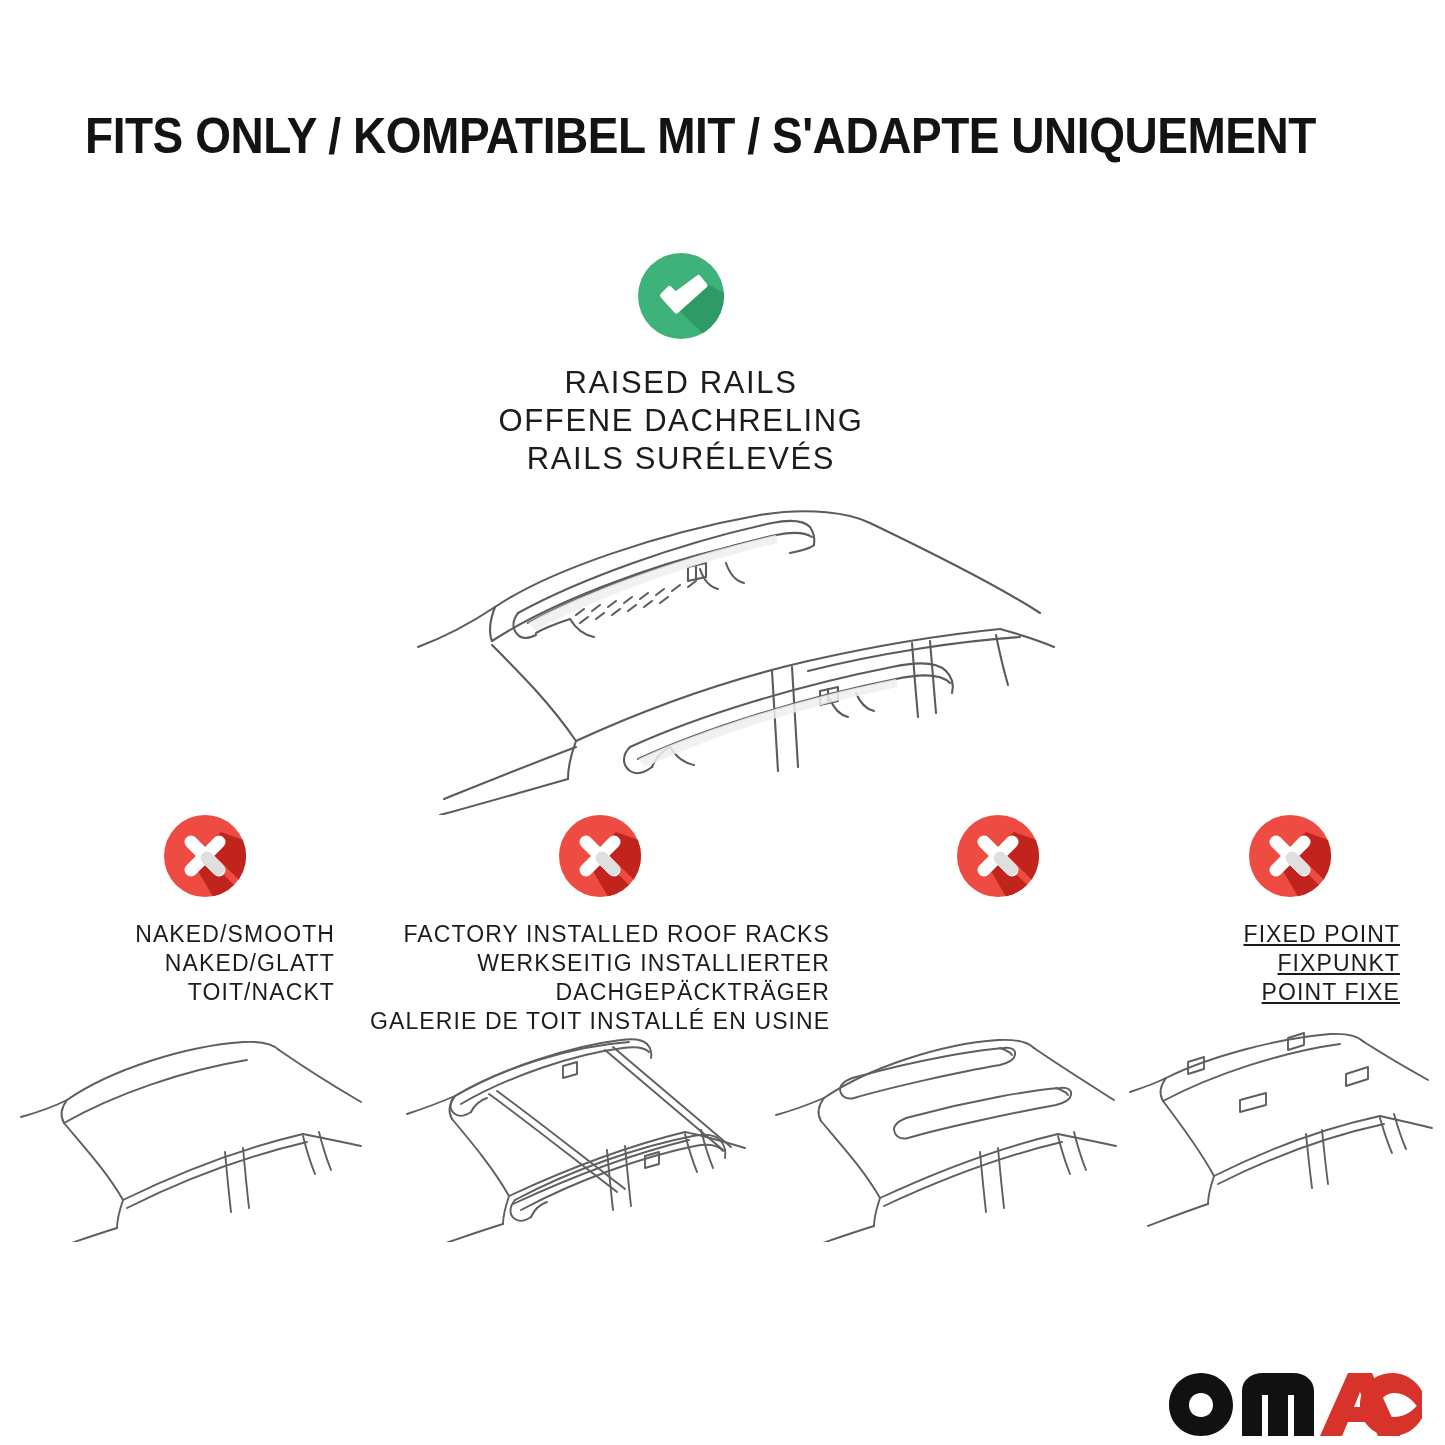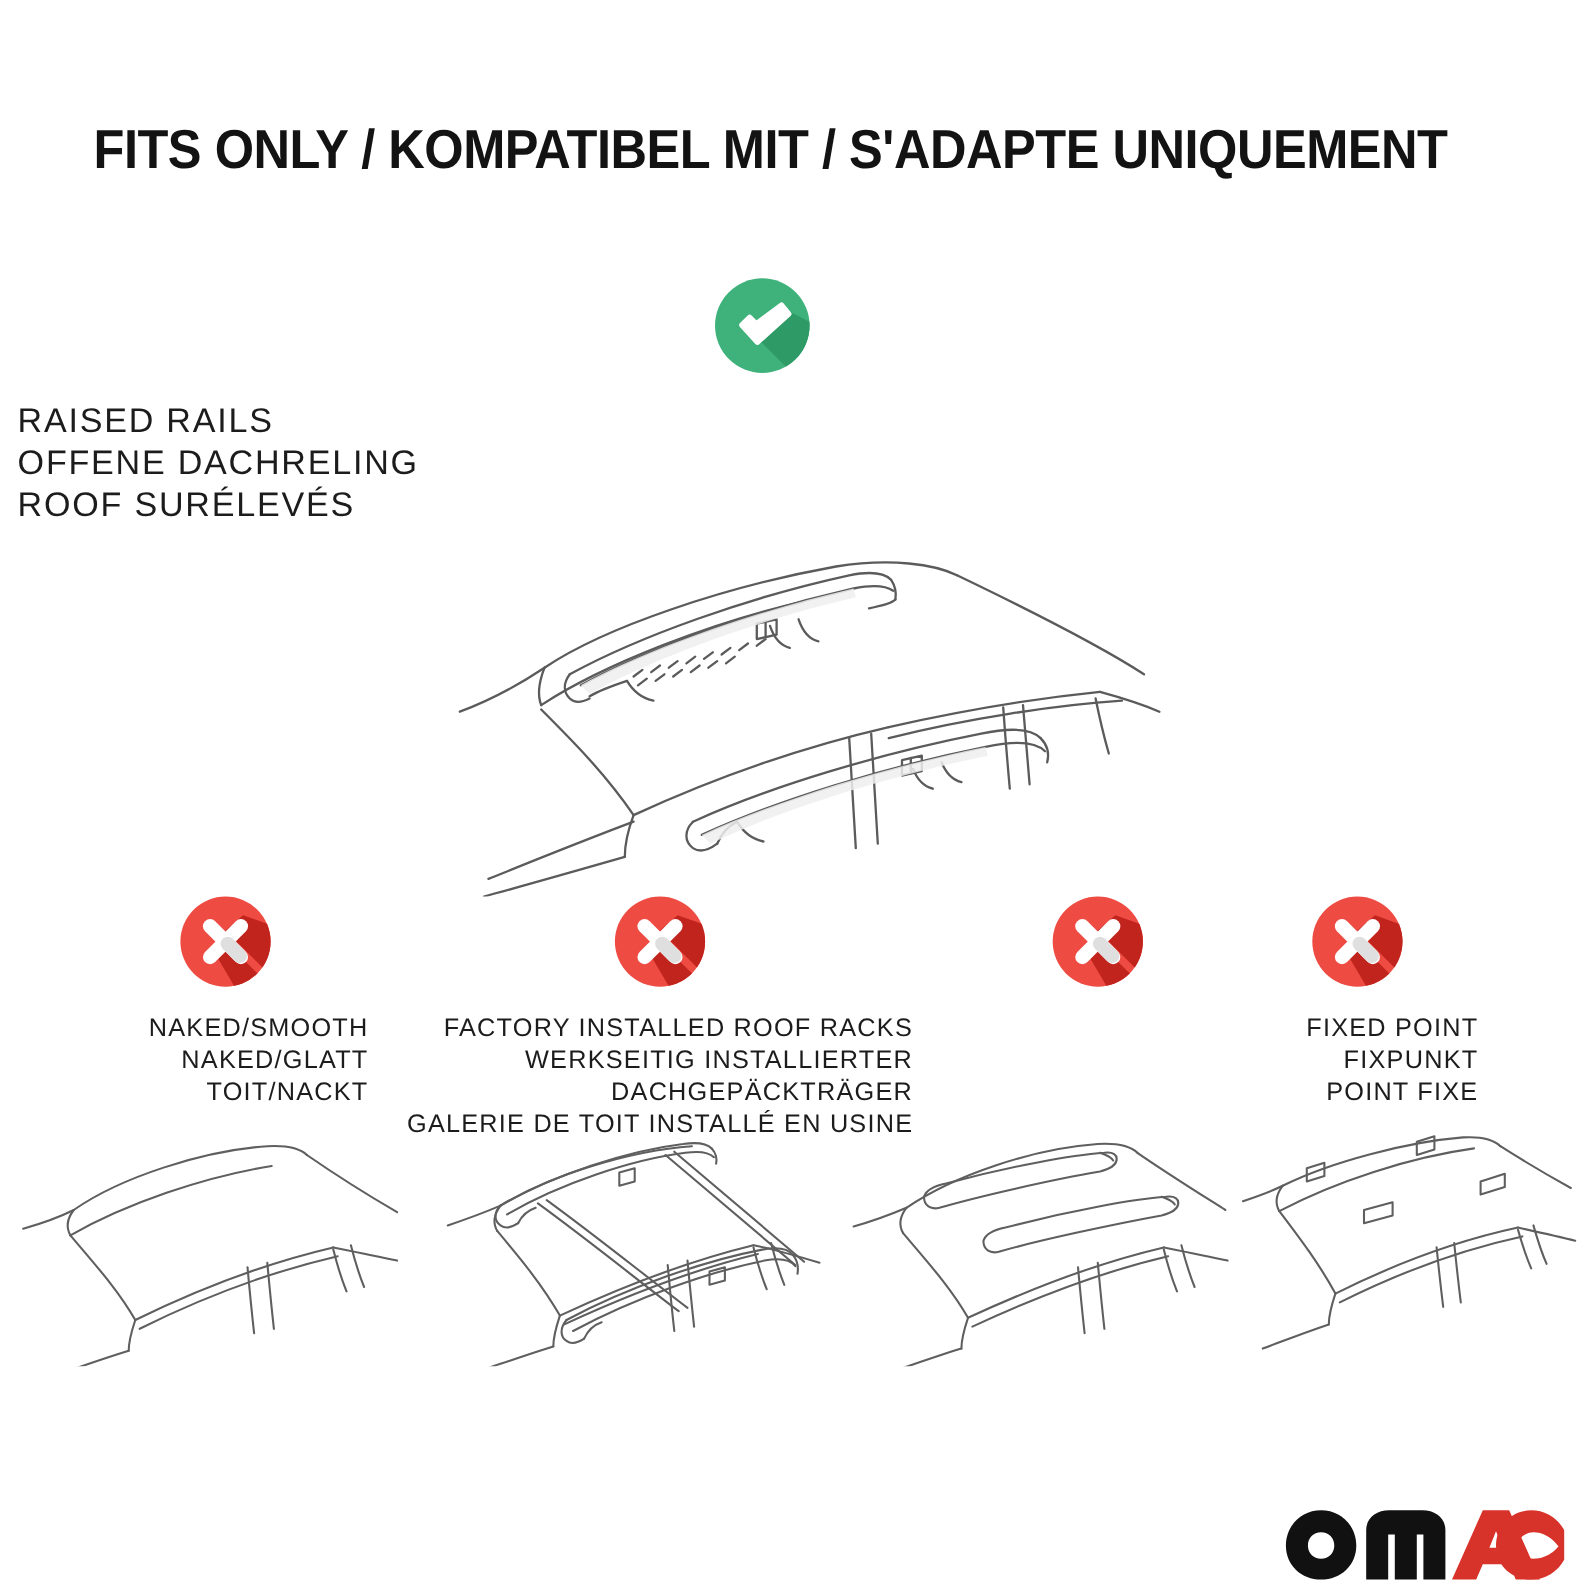--- a/index.html
+++ b/index.html
@@ -24,22 +24,22 @@
     line-height:56px;
     color:#131313;
     white-space:nowrap;
     transform:scaleX(0.92);
     transform-origin:left center;
   }
 
   
   .hero{
     position:absolute;
-    left:16px; top:250px; width:1354px;
-    text-align:left;
+    left:4px; top:250px; width:1354px;
+    text-align:center;
   }
   .icon-check{
     position:relative;
     width:92px;height:92px;
     margin:0 auto;
   }
   .icon-x{
     position:relative;
     width:88px;height:88px;
     margin:0 auto;
@@ -77,21 +77,21 @@
     font-size:23px;
     line-height:29px;
     letter-spacing:1.1px;
     color:#1c1c1c;
   }
   .col-labels div{white-space:nowrap;}
 
   .c0{left:75px;width:260px;}
   .c1{left:370px;width:460px;}
   .c2{left:855px;width:285px;}
-  .c3{left:1124px;width:220px;}
+  .c3{left:1180px;width:220px;text-decoration:underline;}
 
   
   .arts{
     position:absolute;
     left:0; top:1022px;
     width:1445px;height:220px;
   }
   .art{position:absolute;top:0;height:220px;}
   .a0{left:15px;width:355px;}
   .a1{left:393px;width:370px;}
@@ -130,21 +130,21 @@
         <g clip-path="url(#ckclip)">
           <path d="M36 52 L46 62 L92 108 L92 44 L66 31 Z" fill="#2E9A66"></path>
         </g>
         <path d="M27.5 45.5 L34.5 38.5 L40.5 44.5 L63.5 27.5 L70 35.5 L41.5 61 Z" fill="#ffffff" stroke="#ffffff" stroke-width="5" stroke-linejoin="round"></path>
       </svg>
     </div>
 
     <div class="hero-labels">
       <div>RAISED RAILS</div>
       <div>OFFENE DACHRELING</div>
-      <div>ROOF SURÉLEVÉS</div>
+      <div>RAILS SURÉLEVÉS</div>
     </div>
   </div>
 
   <div class="hero-art">
     <svg width="660" height="320" viewBox="0 0 660 320" aria-hidden="true">
       <g fill="none" stroke="#5b5b5b" stroke-width="2.1" stroke-linecap="round" stroke-linejoin="round">
 
         <path d="M95 112 C150 75 260 38 360 20 C410 12 450 18 470 28"></path>
         <path d="M470 28 C520 52 600 92 640 118"></path>
         <path d="M95 112 C90 125 88 136 92 146"></path>

